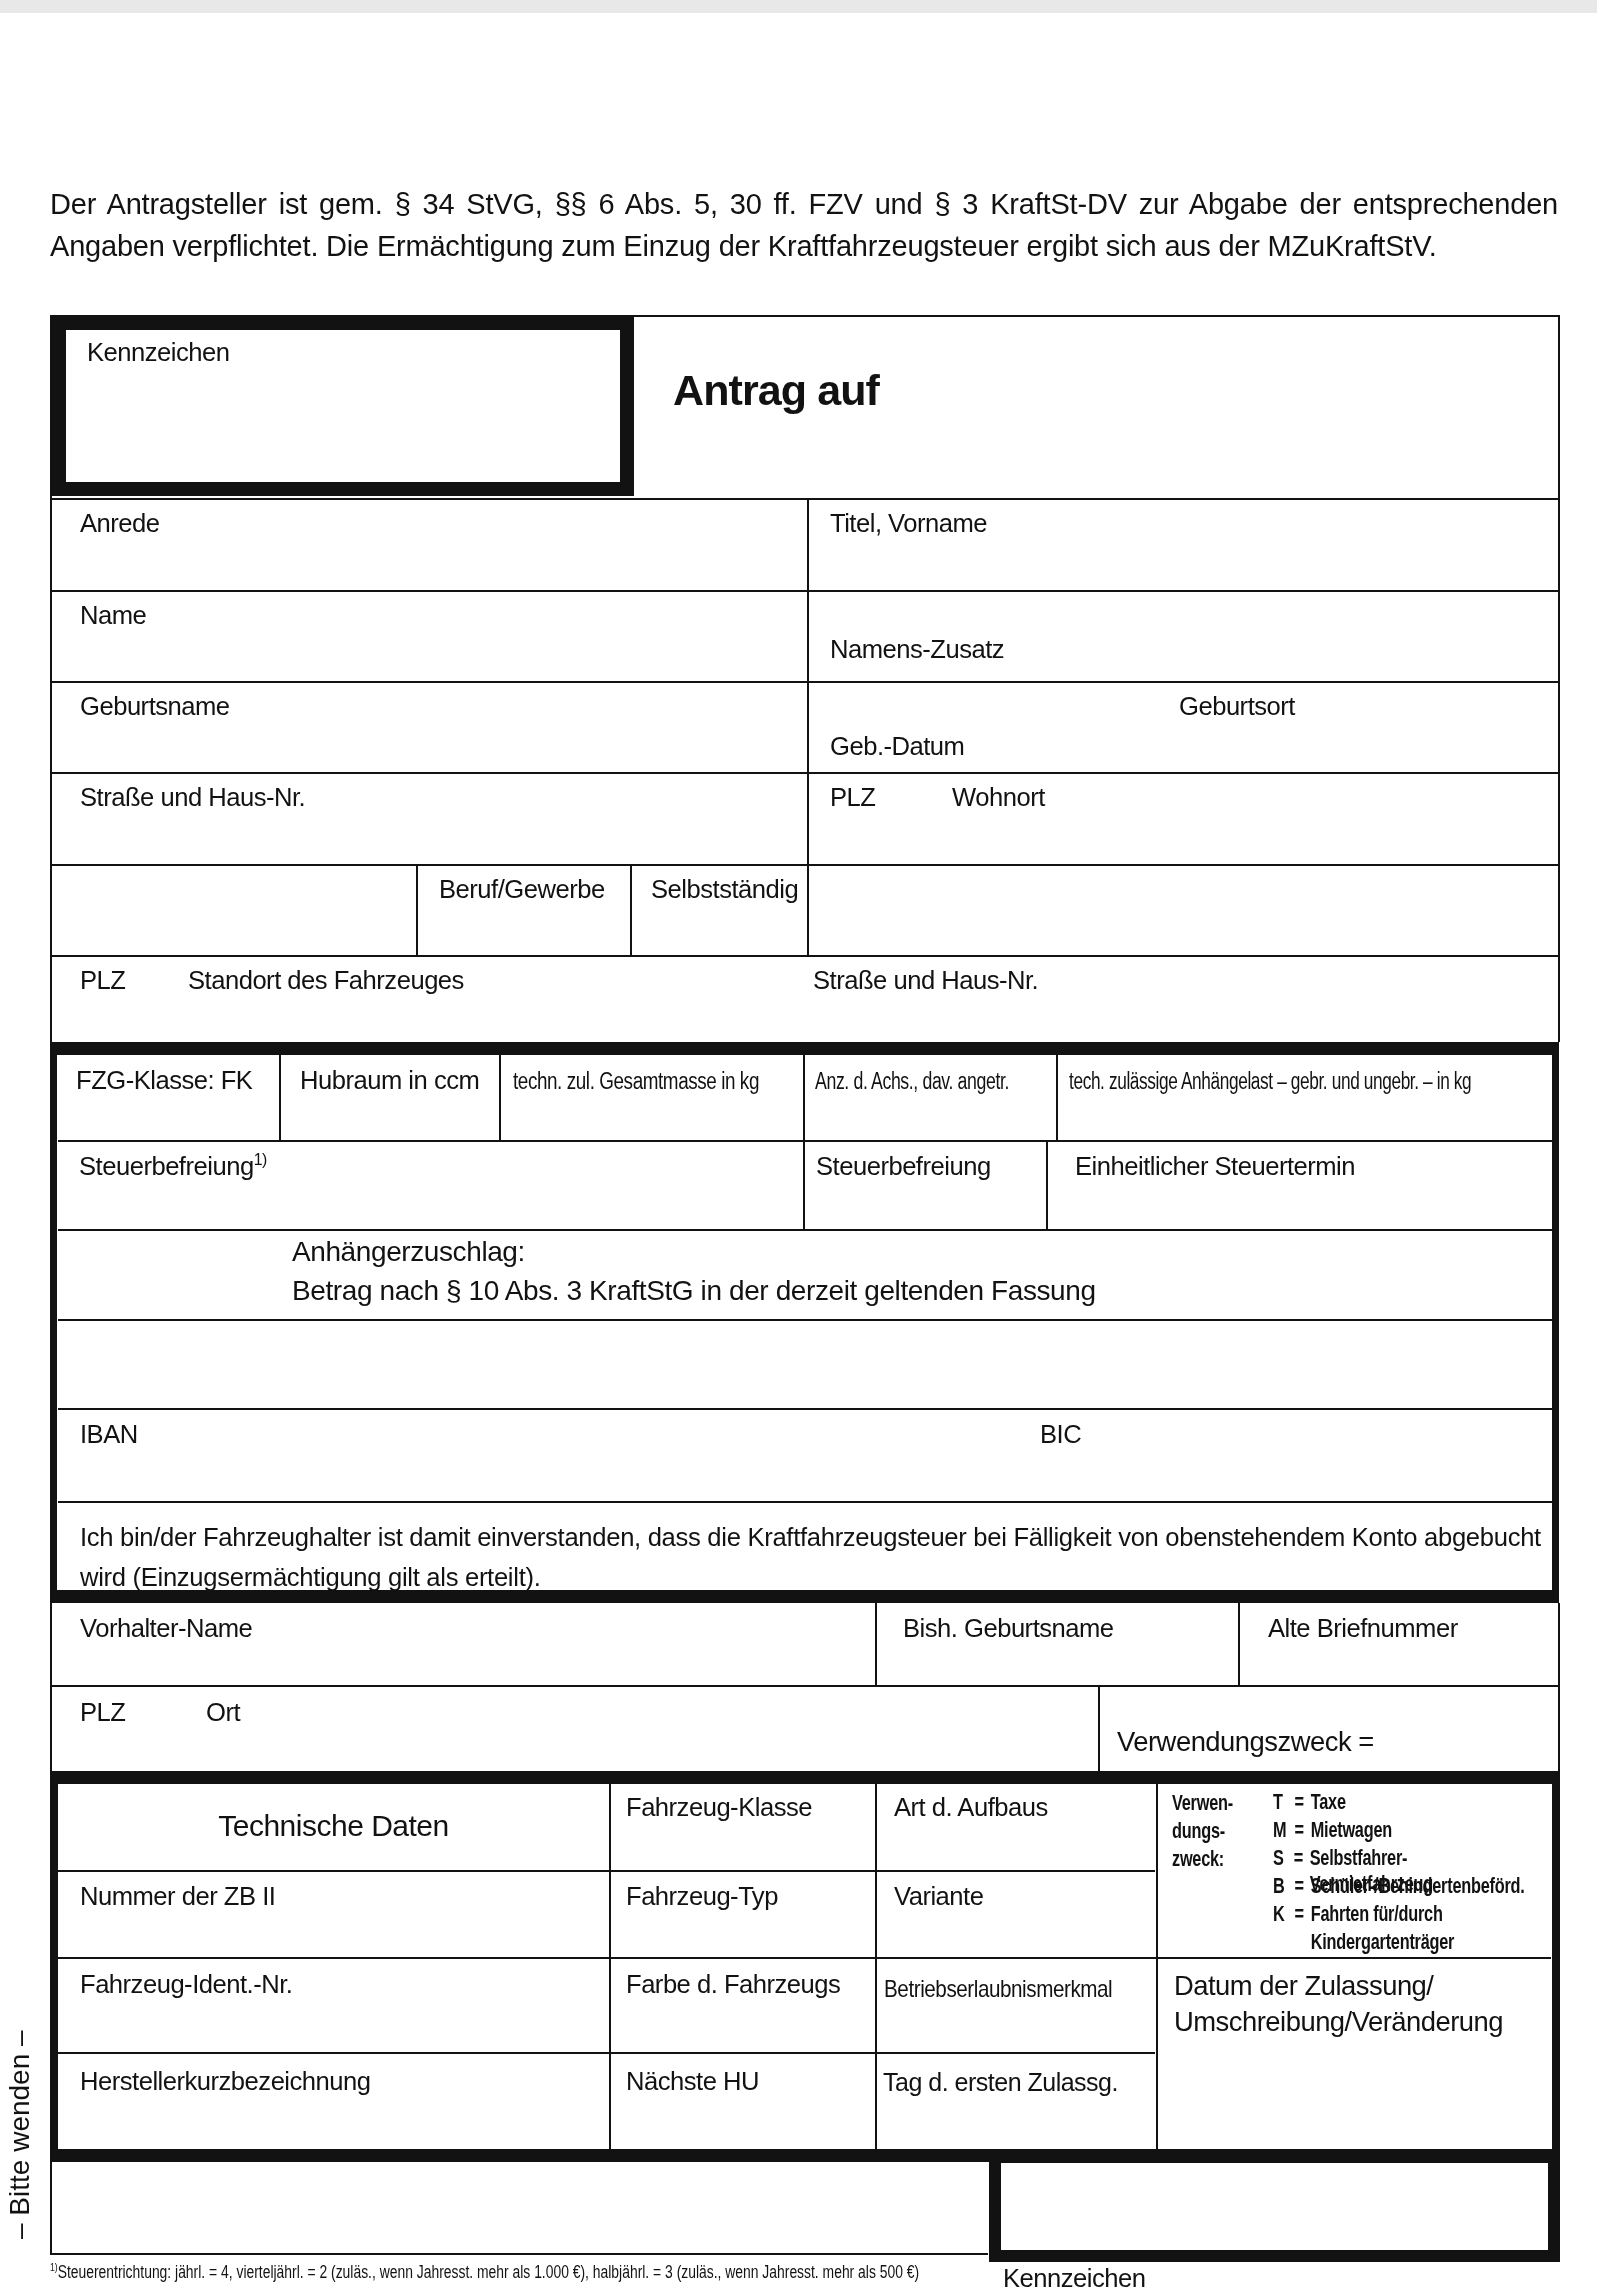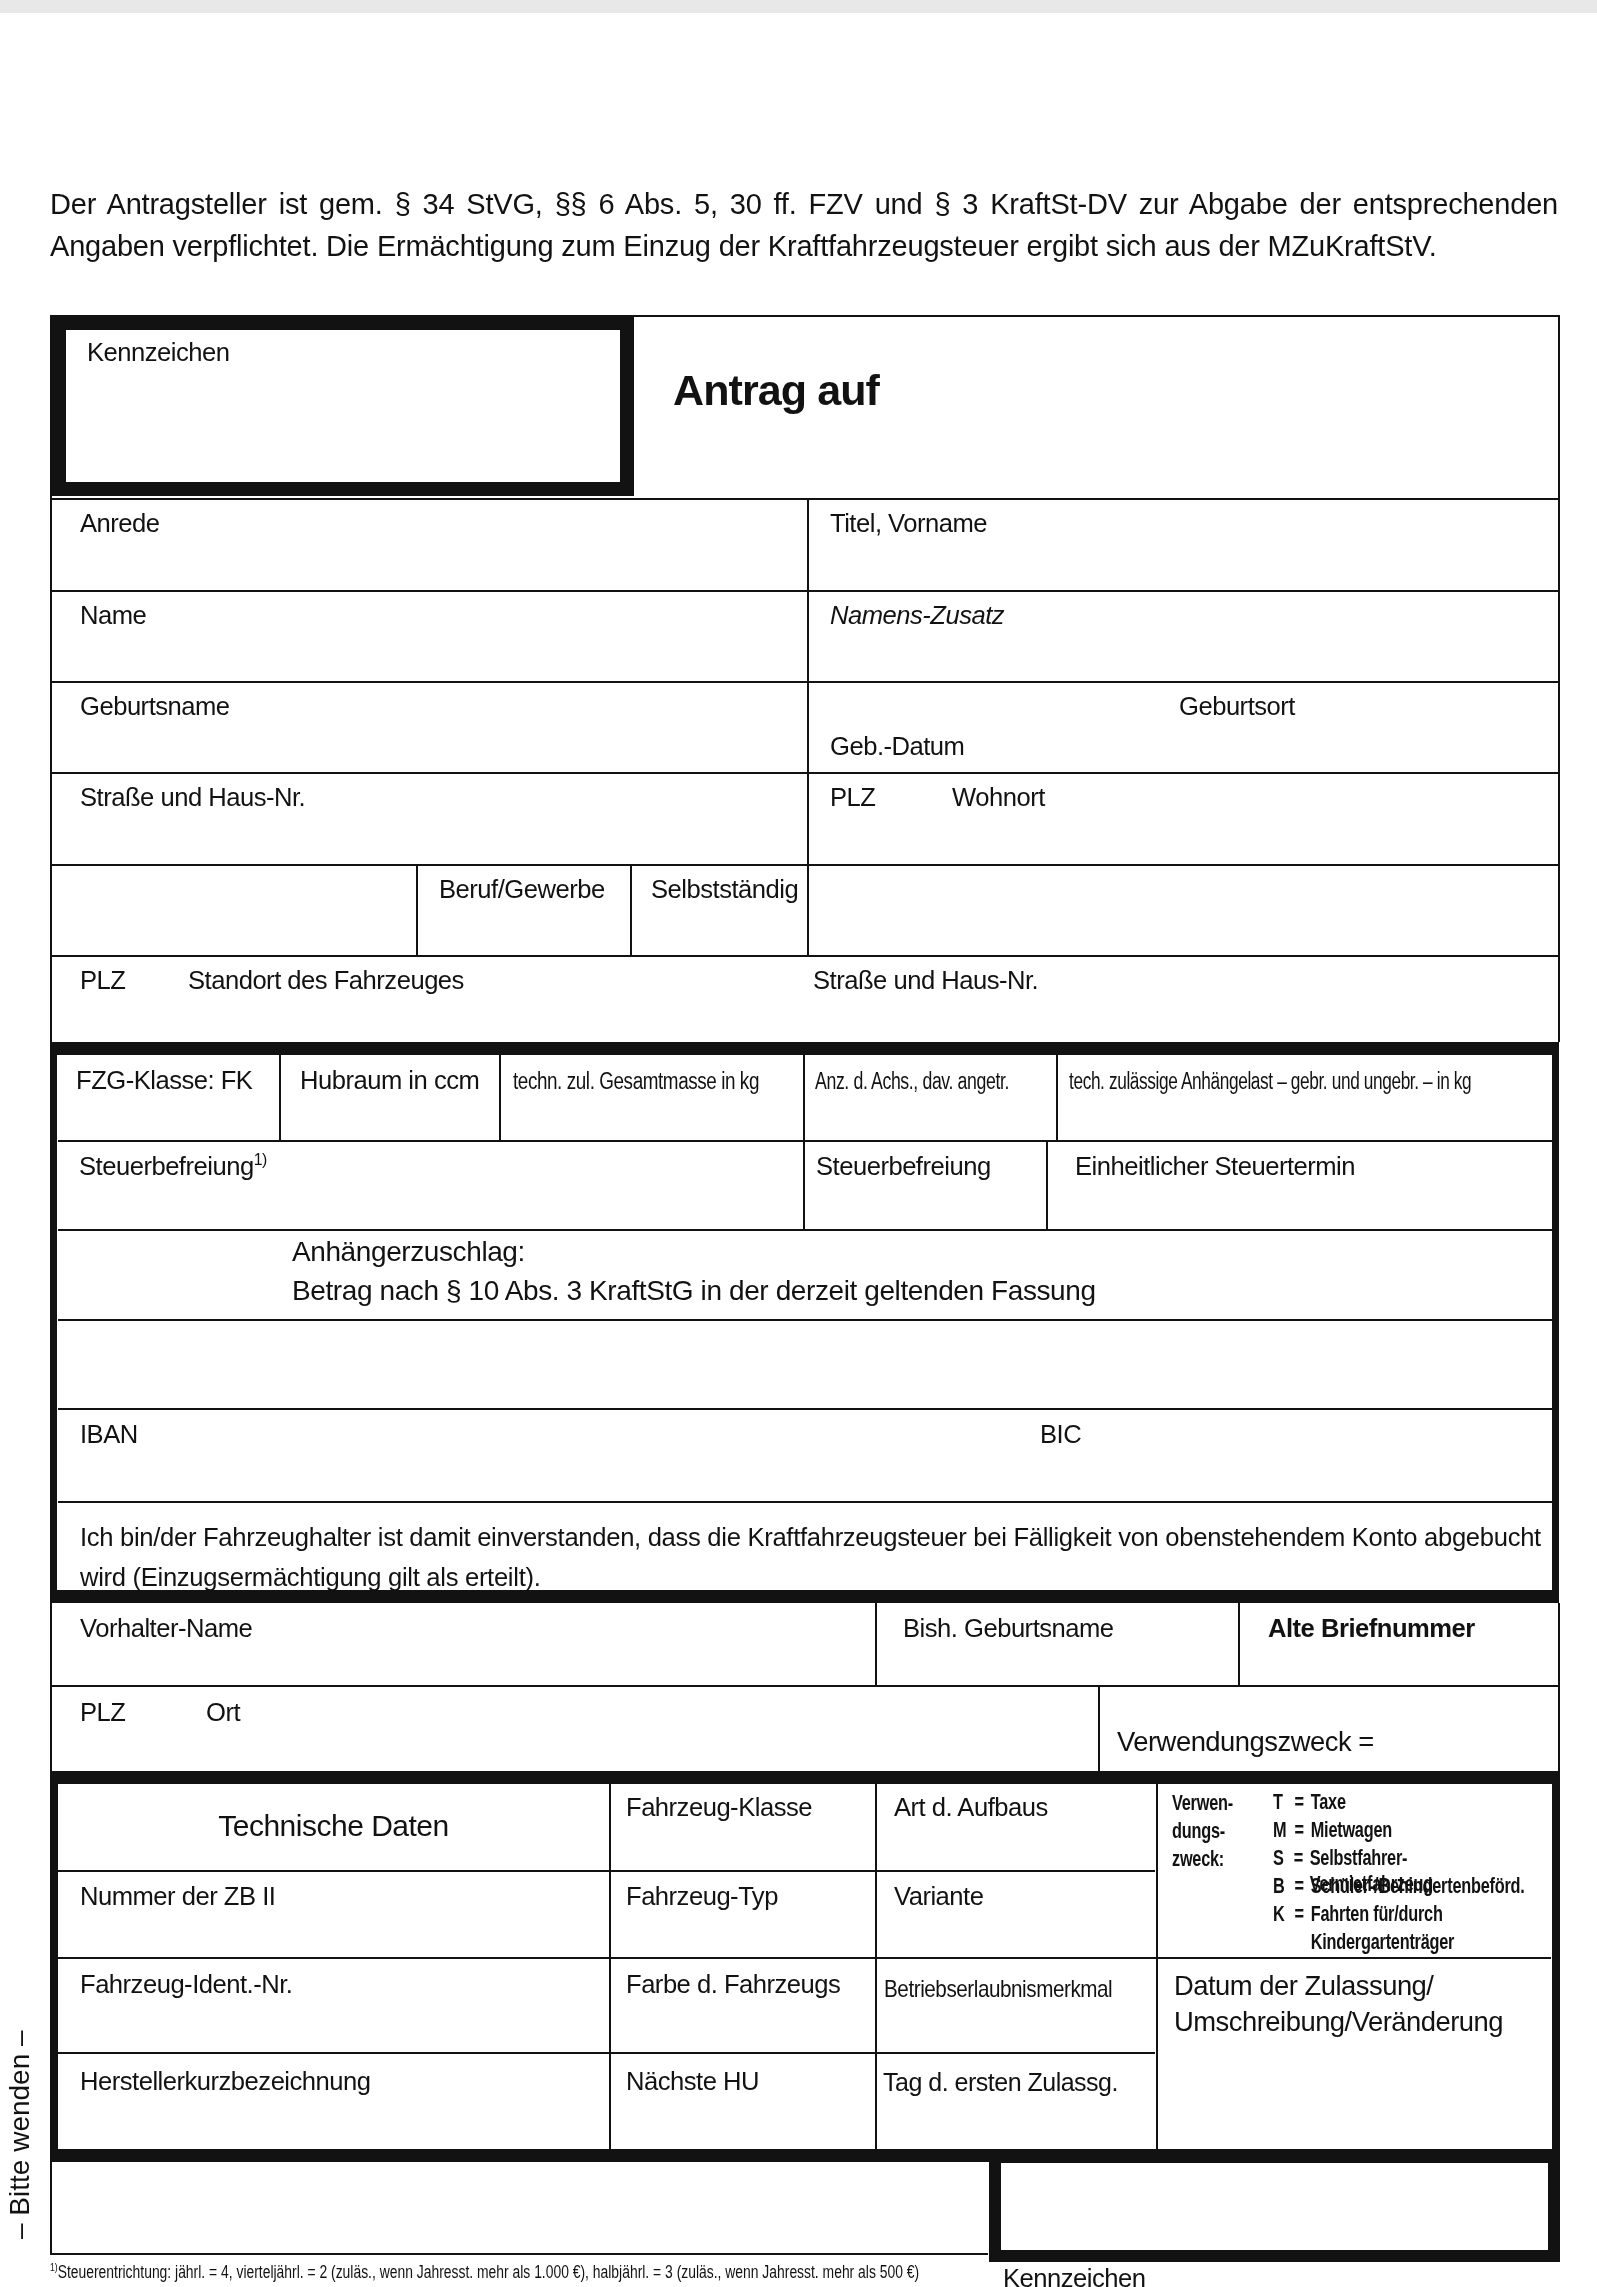--- a/index.html
+++ b/index.html
@@ -70,21 +70,21 @@
   <div class="vl" style="left:416px;top:851px;height:91px;"></div>
   <div class="vl" style="left:630px;top:851px;height:91px;"></div>
 
   <div class="lbl" style="left:80px;top:496px;">Anrede</div>
   <div class="field" style="left:52px;top:487px;width:753px;height:88px;"></div>
   <div class="lbl" style="left:830px;top:496px;">Titel, Vorname</div>
   <div class="field" style="left:809px;top:487px;width:747px;height:88px;"></div>
 
   <div class="lbl" style="left:80px;top:588px;">Name</div>
   <div class="field" style="left:52px;top:578px;width:753px;height:88px;"></div>
-  <div class="lbl" style="left:830px;top:588px;font-style:italic;">Namens-Zusatz</div>
+  <div class="lbl" style="left:830px;top:622px;">Namens-Zusatz</div>
   <div class="field" style="left:809px;top:578px;width:747px;height:88px;"></div>
 
   <div class="lbl" style="left:80px;top:679px;">Geburtsname</div>
   <div class="field" style="left:52px;top:670px;width:753px;height:88px;"></div>
   <div class="lbl" style="left:830px;top:719px;">Geb.-Datum</div>
   <div class="field" style="left:809px;top:670px;width:347px;height:88px;"></div>
   <div class="lbl" style="left:1179px;top:679px;">Geburtsort</div>
   <div class="field" style="left:1160px;top:670px;width:396px;height:88px;"></div>
 
   <div class="lbl" style="left:80px;top:770px;">Straße und Haus-Nr.</div>
@@ -153,21 +153,21 @@
   <div class="vl" style="left:1558px;top:1590px;height:168px;"></div>
   <div class="vl" style="left:875px;top:1590px;height:82px;"></div>
   <div class="vl" style="left:1238px;top:1590px;height:82px;"></div>
   <div class="hl" style="left:50px;top:1672px;width:1509px;"></div>
   <div class="vl" style="left:1098px;top:1672px;height:86px;"></div>
 
   <div class="lbl" style="left:80px;top:1601px;">Vorhalter-Name</div>
   <div class="field" style="left:52px;top:1592px;width:821px;height:79px;"></div>
   <div class="lbl" style="left:903px;top:1601px;">Bish. Geburtsname</div>
   <div class="field" style="left:877px;top:1592px;width:359px;height:79px;"></div>
-  <div class="lbl" style="left:1268px;top:1601px;font-weight:bold;">Alte Briefnummer</div>
+  <div class="lbl" style="left:1268px;top:1601px;">Alte Briefnummer</div>
   <div class="field" style="left:1240px;top:1592px;width:316px;height:79px;"></div>
 
   <div class="lbl" style="left:80px;top:1685px;">PLZ</div>
   <div class="lbl" style="left:206px;top:1685px;">Ort</div>
   <div class="field" style="left:52px;top:1674px;width:1044px;height:82px;"></div>
   <div class="lbl" style="left:1117px;top:1714px;font-size:27.4px;">Verwendungszweck =</div>
   <div class="field" style="left:1100px;top:1674px;width:456px;height:82px;"></div>
 
   <div class="band" style="left:50px;top:1758px;width:1509px;"></div>
   <div class="bar" style="left:50px;top:1758px;height:391px;width:8.2px;"></div>

